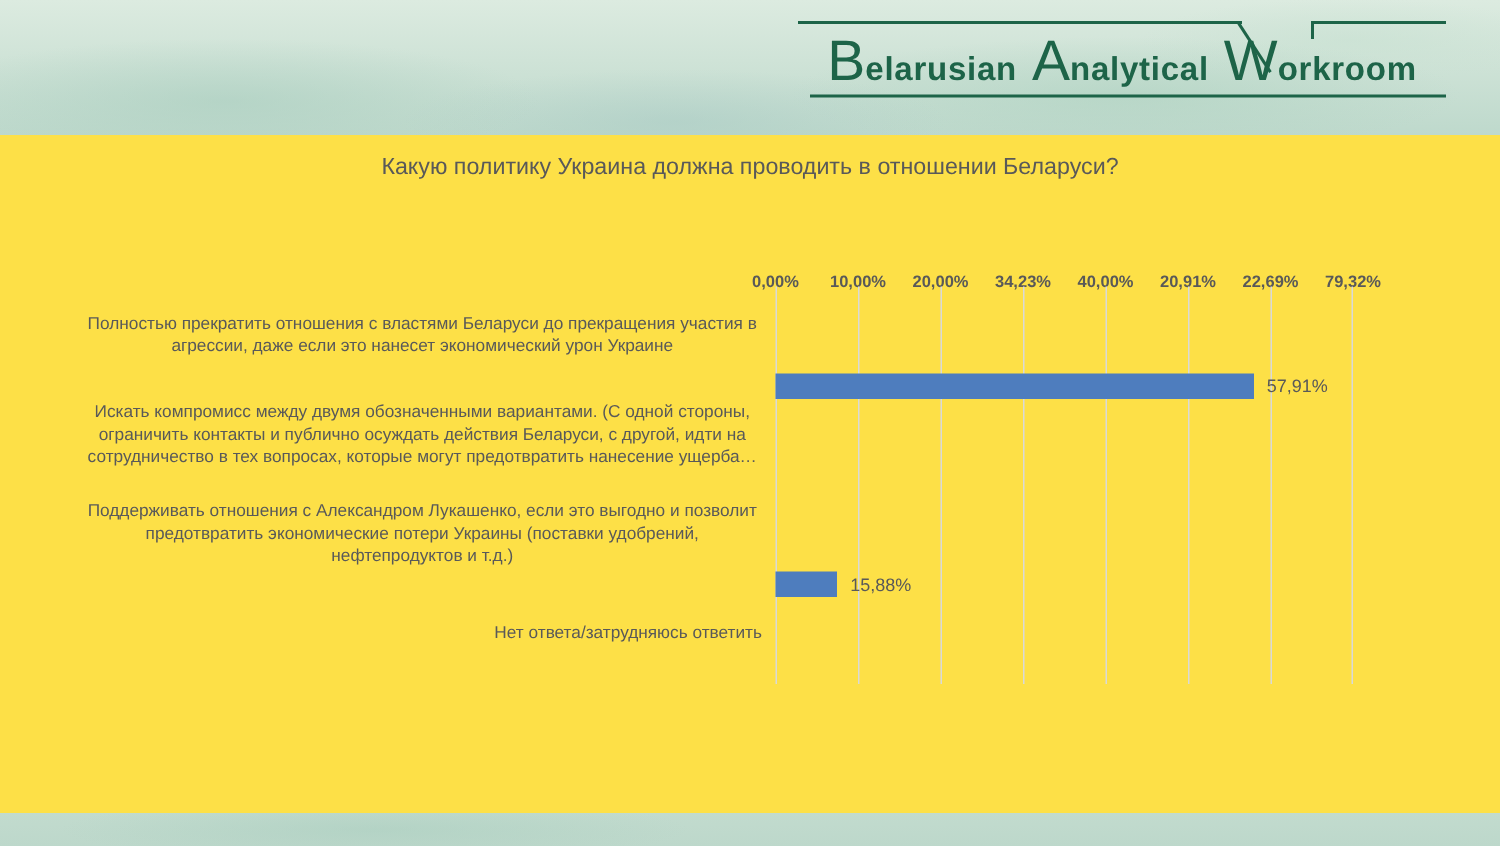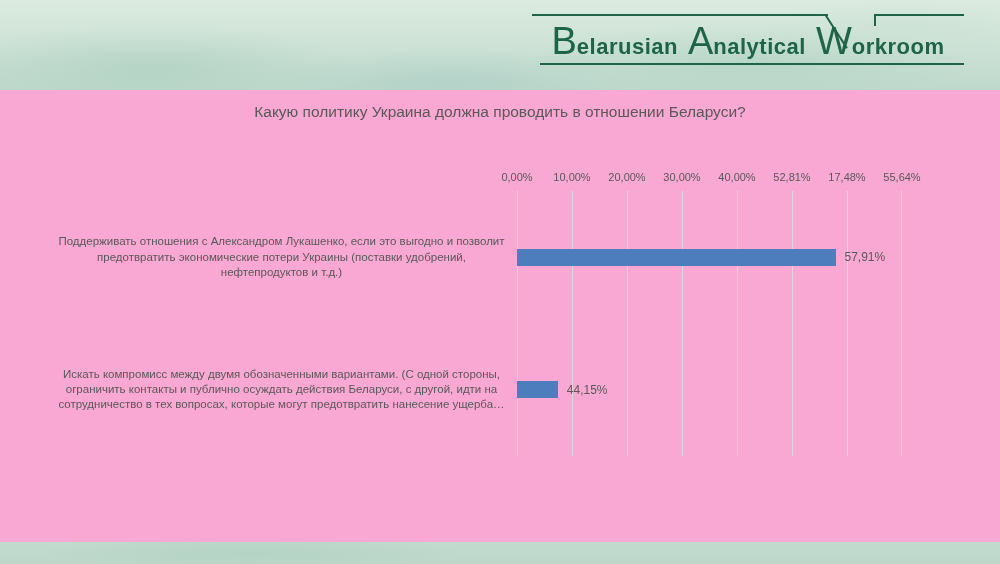--- a/index.html
+++ b/index.html
@@ -32,27 +32,27 @@
   .ln-top-right { top:2px; left:342px; right:0; height:2px; }
   .ln-top-tick  { top:2px; left:342px; width:2px; height:12px; }
   .ln-bottom    { bottom:3px; left:8px; right:0; height:2px; }
   .logo-text { position:absolute; inset:0; display:flex; align-items:baseline;
                justify-content:center; padding-top:10px; white-space:nowrap; }
   .logo-text .initial { font-size:38px; line-height:1; font-weight:400; letter-spacing:0; }
   .logo-text .rest { font-size:22px; font-weight:700; letter-spacing:.5px; }
   .logo-text .gap { width:10px; }
 
   
-  .slide { position:absolute; top:90px; left:0; width:1000px; height:452px; background:#f9a8d4; }
+  .slide { position:absolute; top:90px; left:0; width:1000px; height:452px; background:#fde047; }
   .chart-title { padding-top:13px; text-align:center; font-size:15.5px; color:#595959; }
 
   .chart { margin-top:50px; margin-left:55px; }
   .ticks-row { position:relative; height:16px; margin-left:462px; width:385px; }
-  .ticks-row span { position:absolute; top:0; transform:translateX(-50%);
-                    font-size:11px; color:#595959; white-space:nowrap; }
+  .ticks-row span { position:absolute; top:11px; transform:translateX(-50%);
+                    font-size:11px; color:#595959; white-space:nowrap;font-weight:bold; }
 
   .chart-body { display:flex; margin-top:4px; }
   .cats { width:453px; height:265px; display:flex; flex-direction:column; }
   .cat-cell { flex:1; display:flex; align-items:center; justify-content:flex-end; }
   .cat-cell span { display:block; max-width:100%; text-align:center;
                    font-size:11.5px; line-height:1.32; color:#595959; }
 
   .plot { position:relative; margin-left:9px; width:385px; height:265px; }
   .gridline { position:absolute; top:0; bottom:0; width:1px; background:#d9d9d9; }
   .bars { position:absolute; inset:0; display:flex; flex-direction:column; }
@@ -85,55 +85,61 @@
 
 <div class="slide">
   <div class="chart-title">Какую политику Украина должна проводить в отношении Беларуси?</div>
 
   <div class="chart">
 
     <div class="ticks-row">
       <span style="left:0%">0,00%</span>
       <span style="left:calc(100%/7)">10,00%</span>
       <span style="left:calc(200%/7)">20,00%</span>
-      <span style="left:calc(300%/7)">30,00%</span>
+      <span style="left:calc(300%/7)">34,23%</span>
       <span style="left:calc(400%/7)">40,00%</span>
-      <span style="left:calc(500%/7)">52,81%</span>
-      <span style="left:calc(600%/7)">17,48%</span>
-      <span style="left:100%">55,64%</span>
+      <span style="left:calc(500%/7)">20,91%</span>
+      <span style="left:calc(600%/7)">22,69%</span>
+      <span style="left:100%">79,32%</span>
     </div>
 
     <div class="chart-body">
       <div class="cats">
         <div class="cat-cell">
+            <span>Полностью прекратить отношения с властями Беларуси до прекращения участия в агрессии, даже если это нанесет экономический урон Украине</span>
+          </div>
+        <div class="cat-cell">
+            <span>Искать компромисс между двумя обозначенными вариантами. (С одной стороны, ограничить контакты и публично осуждать действия Беларуси, с другой, идти на сотрудничество в тех вопросах, которые могут предотвратить нанесение ущерба…</span>
+          </div>
+        <div class="cat-cell">
             <span>Поддерживать отношения с Александром Лукашенко, если это выгодно и позволит предотвратить экономические потери Украины (поставки удобрений, нефтепродуктов и т.д.)</span>
           </div>
         <div class="cat-cell">
-            <span>Искать компромисс между двумя обозначенными вариантами. (С одной стороны, ограничить контакты и публично осуждать действия Беларуси, с другой, идти на сотрудничество в тех вопросах, которые могут предотвратить нанесение ущерба…</span>
+            <span>Нет ответа/затрудняюсь ответить</span>
           </div>
       </div>
 
       <div class="plot">
         <div class="gridline" style="left: 0%; background: rgb(217, 217, 217);"></div>
         <div class="gridline" style="left: calc(14.2857%); background: rgb(217, 217, 217);"></div>
         <div class="gridline" style="left: calc(28.5714%); background: rgb(217, 217, 217);"></div>
         <div class="gridline" style="left: calc(42.8571%); background: rgb(217, 217, 217);"></div>
         <div class="gridline" style="left: calc(57.1429%); background: rgb(217, 217, 217);"></div>
         <div class="gridline" style="left: calc(71.4286%); background: rgb(217, 217, 217);"></div>
         <div class="gridline" style="left: calc(85.7143%); background: rgb(217, 217, 217);"></div>
         <div class="gridline" style="left: calc(100% - 1px); background: rgb(217, 217, 217);"></div>
 
         <div class="bars">
           <div class="bar-row">
             <div class="bar" style="width: 82.7286%; background: rgb(78, 125, 190);"></div>
             <span class="bar-value">57,91%</span>
           </div>
           <div class="bar-row">
             <div class="bar" style="width: 10.6%; background: rgb(78, 125, 190);"></div>
-            <span class="bar-value">44,15%</span>
+            <span class="bar-value">15,88%</span>
           </div>
         </div>
       </div>
     </div>
   </div>
 </div>
 
 <div class="band band-bottom"></div>
 
 </body></html>

